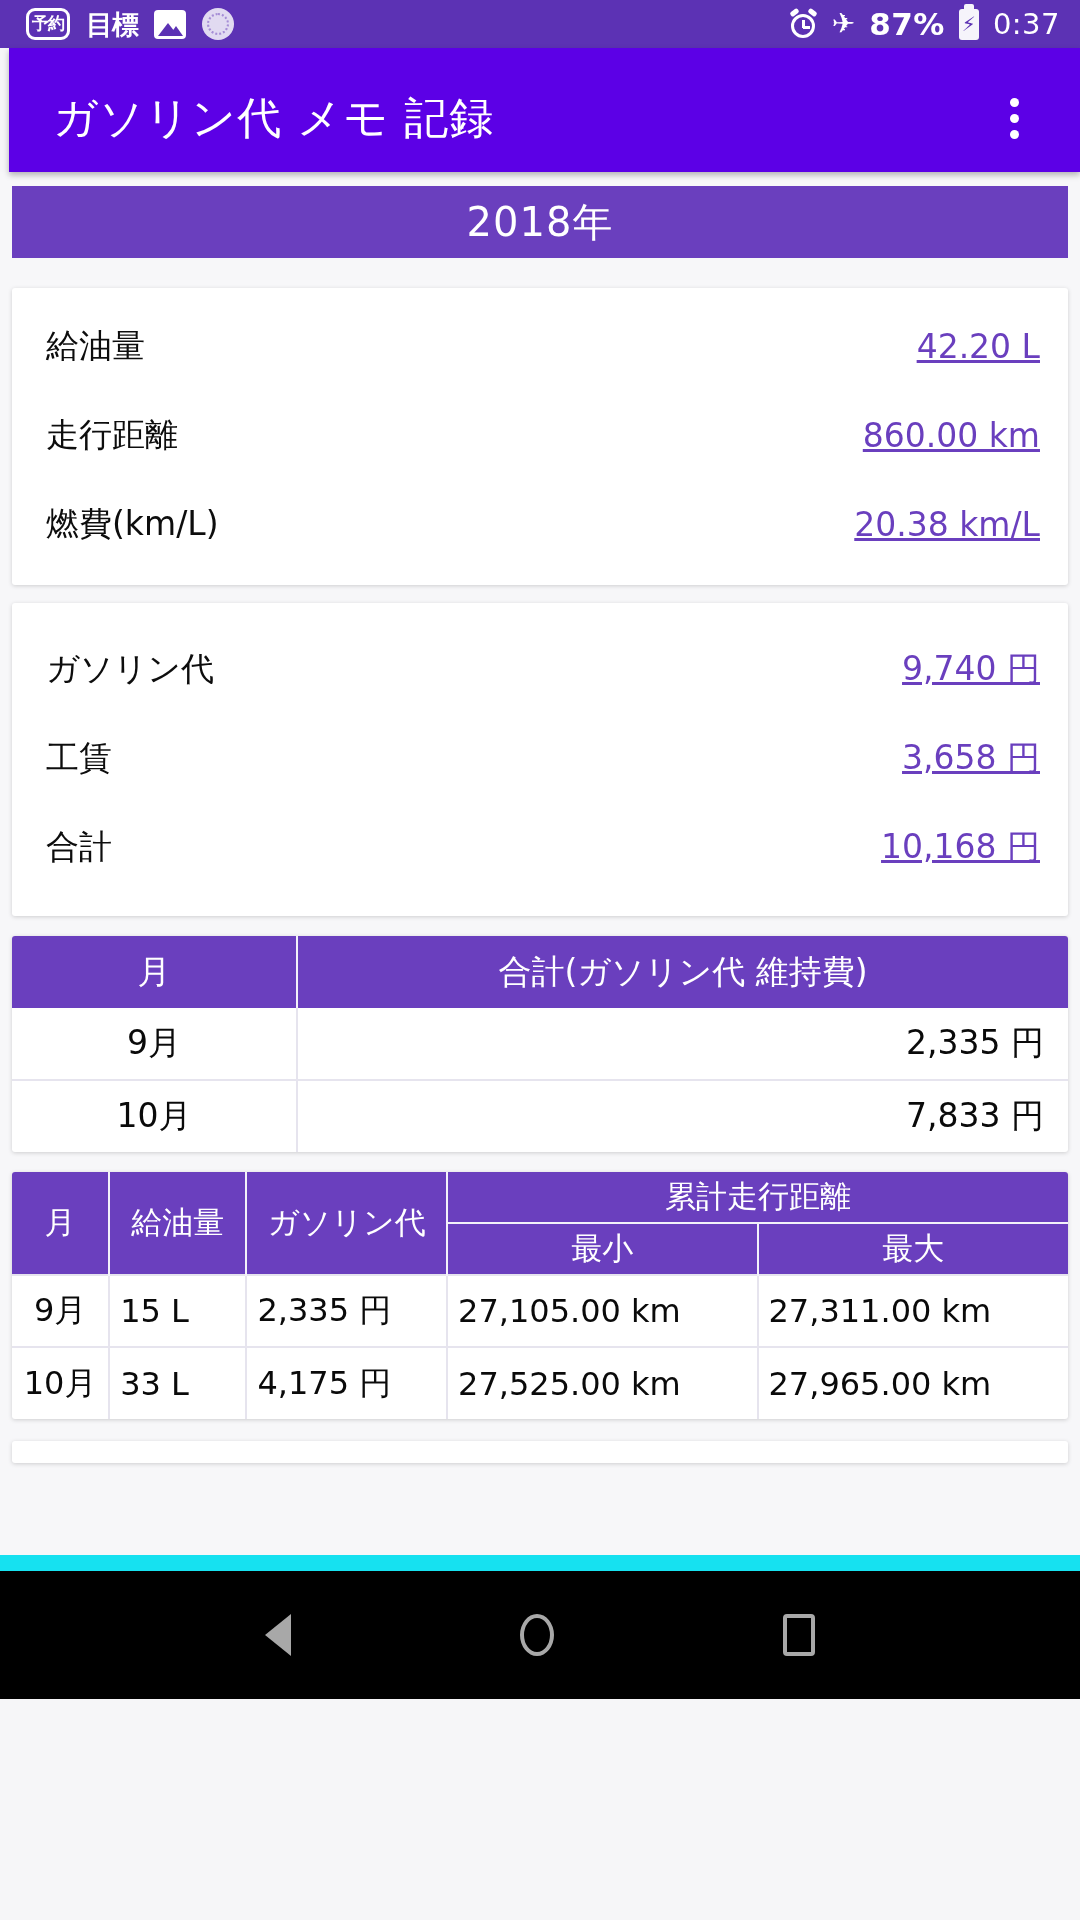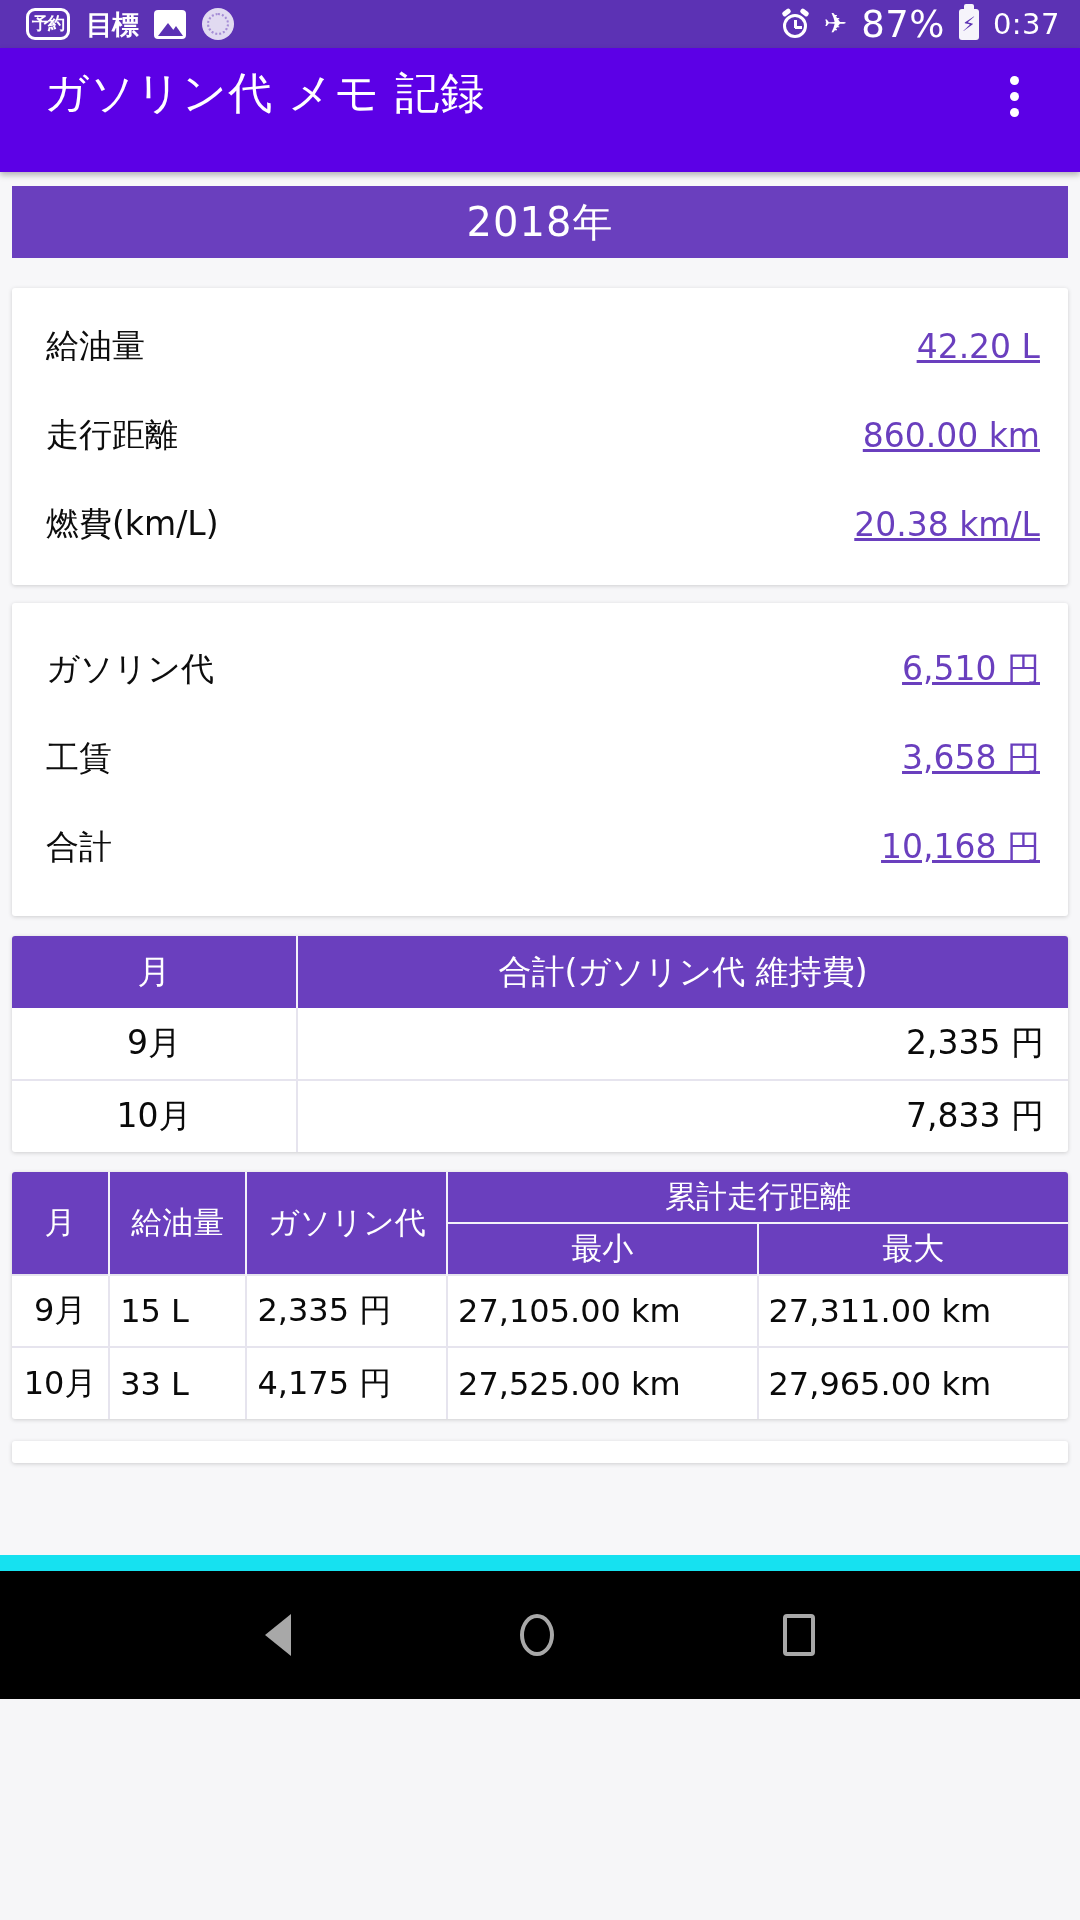--- a/index.html
+++ b/index.html
@@ -62,43 +62,43 @@
   .ic-alarm .hand2 {
     position: absolute; left: 14px; top: 16px; width: 7px; height: 3px; background: #fff;
   }
   .ic-alarm .bell-l, .ic-alarm .bell-r {
     position: absolute; top: 0; width: 9px; height: 5px; background: #fff;
     border-radius: 2px;
   }
   .ic-alarm .bell-l { left: 1px; transform: rotate(-38deg); }
   .ic-alarm .bell-r { right: 1px; transform: rotate(38deg); }
   .ic-plane { font-size: 28px; line-height: 1; }
-  .sb-battery-pct { font-size: 37px; font-weight: 400; letter-spacing: .5px; }
+  .sb-battery-pct { font-size: 31px; font-weight: 700; letter-spacing: .5px; }
   .ic-battery {
     width: 20px; height: 31px; border: 0; background: #fff; border-radius: 3px;
     position: relative; opacity: .95;
   }
   .ic-battery::before {
     content: ""; position: absolute; top: -5px; left: 5px; width: 10px; height: 5px;
     background: #fff; border-radius: 2px 2px 0 0;
   }
   .ic-battery .bolt {
     position: absolute; inset: 0; display: flex; align-items: center; justify-content: center;
     color: #5c32b4; font-size: 20px; line-height: 1; font-weight: bold;
   }
   .sb-clock { font-size: 29px; font-weight: 500; letter-spacing: .5px; }
 
   
   .appbar {
     height: 124px; flex: 0 0 124px;
     background: #5c00e6;
-    display: flex; align-items: flex-start;
+    display: flex; align-items: center;
     padding: 16px 34px 0 44px;
     box-shadow: 0 3px 6px rgba(0,0,0,.28);
-    position: relative; z-index: 5;
+    position: relative; z-index: 5; margin-left: 9px;
   }
   .appbar-title {
     color: #fff; font-size: 44px; font-weight: 400; letter-spacing: 1px;
   }
   .overflow-btn {
     margin-left: auto; width: 64px; height: 64px;
     display: flex; flex-direction: column; align-items: center; justify-content: center; gap: 7px;
   }
   .overflow-btn i { display: block; width: 9px; height: 9px; border-radius: 50%; background: #fff; }
 
@@ -256,21 +256,21 @@
       </div>
       <div class="stat-row">
         <span class="stat-label">燃費(km/L)</span>
         <span class="stat-value">20.38 km/L</span>
       </div>
     </div>
 
     <div class="card" style="padding:22px 0 24px 0;">
       <div class="stat-row">
         <span class="stat-label">ガソリン代</span>
-        <span class="stat-value">6,510 円</span>
+        <span class="stat-value">9,740 円</span>
       </div>
       <div class="stat-row">
         <span class="stat-label">工賃</span>
         <span class="stat-value">3,658 円</span>
       </div>
       <div class="stat-row">
         <span class="stat-label">合計</span>
         <span class="stat-value">10,168 円</span>
       </div>
     </div>

